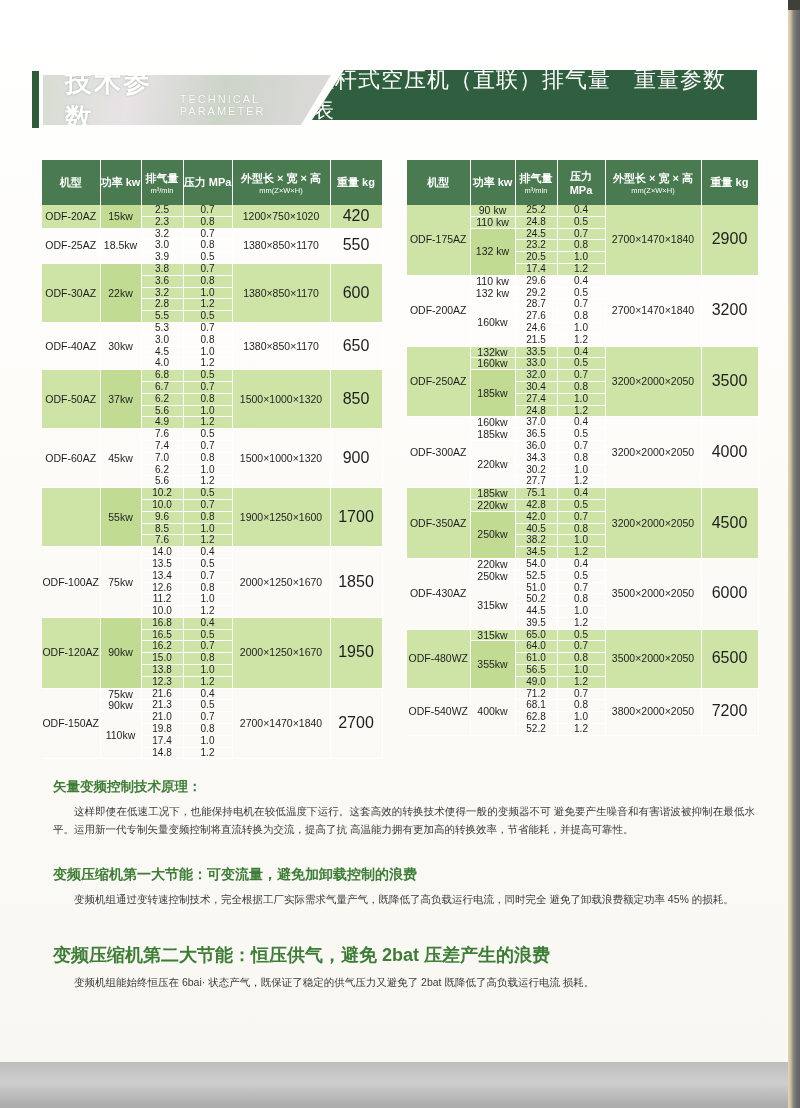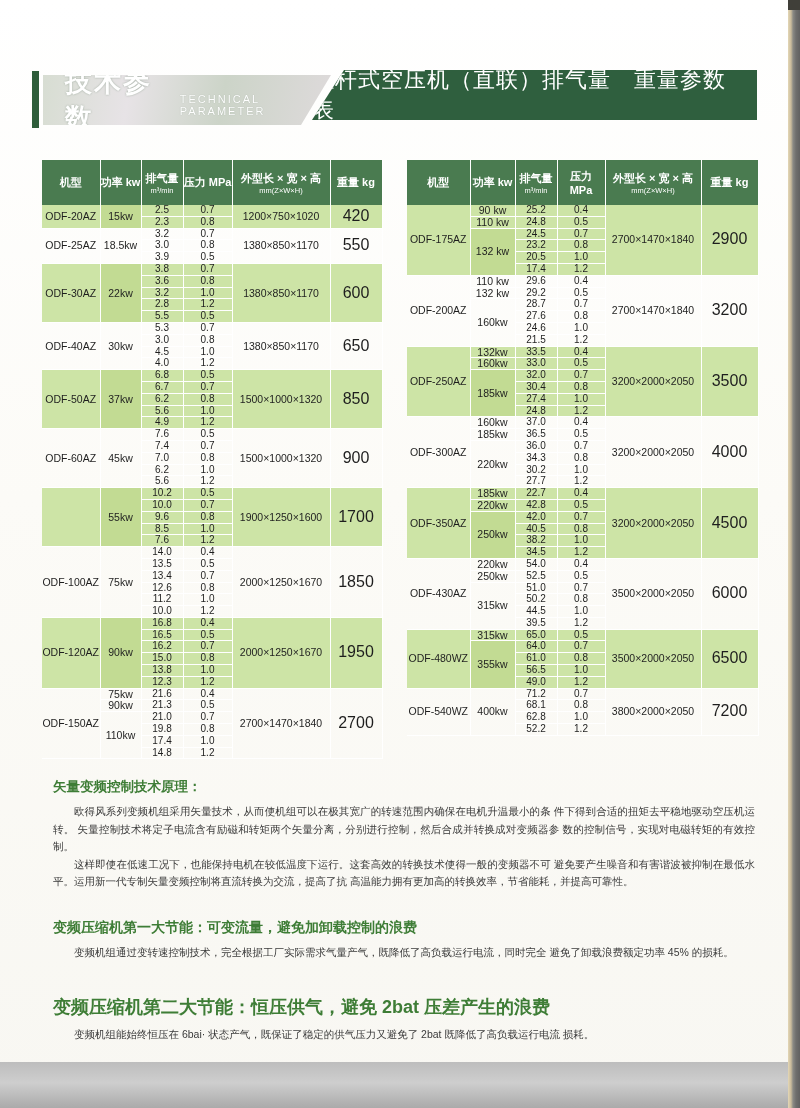--- a/index.html
+++ b/index.html
@@ -512,21 +512,21 @@
         </tr>
         <tr>
           <td class="displacement">27.7</td>
           <td class="pressure">1.2</td>
         </tr>
       </tbody>
       <tbody class="shaded">
         <tr>
           <td class="model" rowspan="6">ODF-350AZ</td>
           <td class="power">185kw</td>
-          <td class="displacement">22.7</td>
+          <td class="displacement">75.1</td>
           <td class="pressure">0.4</td>
           <td class="dims" rowspan="6">3200×2000×2050</td>
           <td class="weight" rowspan="6">4500</td>
         </tr>
         <tr>
           <td class="power">220kw</td>
           <td class="displacement">42.8</td>
           <td class="pressure">0.5</td>
         </tr>
         <tr>
@@ -626,21 +626,20 @@
         <tr>
           <td class="displacement">52.2</td>
           <td class="pressure">1.2</td>
         </tr>
       </tbody>
     </table>
 
   <div class="text-sections">
     <div>
       <div class="sec-title t1">矢量变频控制技术原理：</div>
-      <p>欧得风系列变频机组采用矢量技术，从而使机组可以在极其宽广的转速范围内确保在电机升温最小的条 件下得到合适的扭矩去平稳地驱动空压机运转。 矢量控制技术将定子电流含有励磁和转矩两个矢量分离，分别进行控制，然后合成并转换成对变频器参 数的控制信号，实现对电磁转矩的有效控制。</p>
       <p>这样即使在低速工况下，也能保持电机在较低温度下运行。这套高效的转换技术使得一般的变频器不可 避免要产生噪音和有害谐波被抑制在最低水平。运用新一代专制矢量变频控制将直流转换为交流，提高了抗 高温能力拥有更加高的转换效率，节省能耗，并提高可靠性。</p>
     </div>
     <div>
       <div class="sec-title t2">变频压缩机第一大节能：可变流量，避免加卸载控制的浪费</div>
       <p>变频机组通过变转速控制技术，完全根据工厂实际需求气量产气，既降低了高负载运行电流，同时完全 避免了卸载浪费额定功率 45% 的损耗。</p>
     </div>
     <div>
       <div class="sec-title t3">变频压缩机第二大节能：恒压供气，避免 2bat 压差产生的浪费</div>
       <p>变频机组能始终恒压在 6bai· 状态产气，既保证了稳定的供气压力又避免了 2bat 既降低了高负载运行电流 损耗。</p>
     </div>

